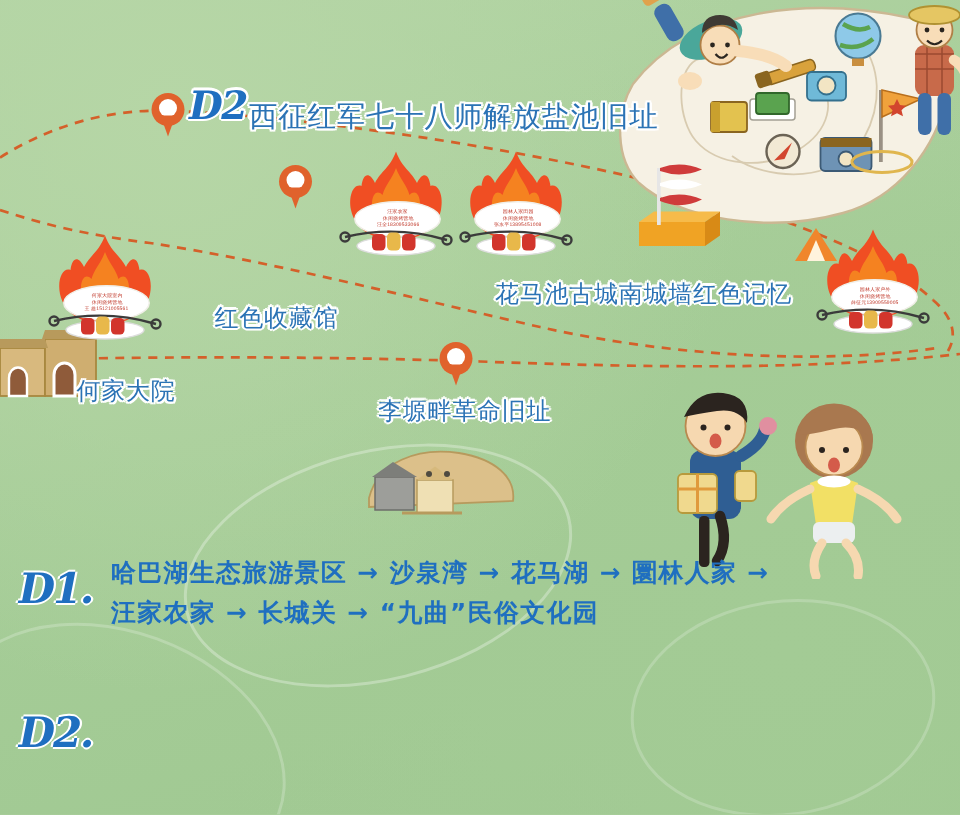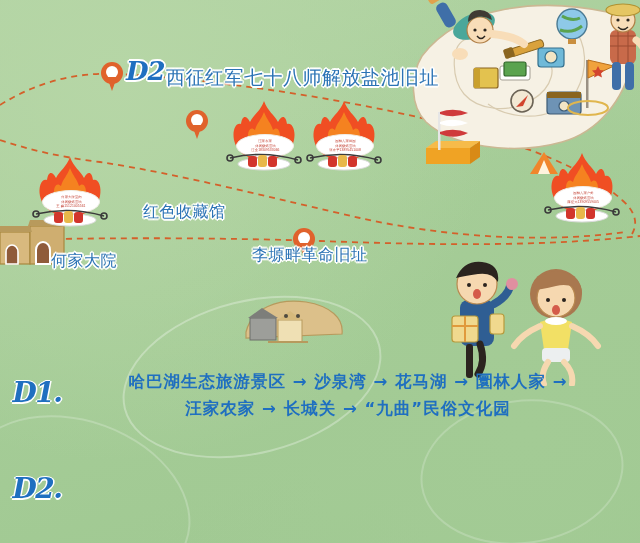--- a/index.html
+++ b/index.html
@@ -90,21 +90,21 @@
   
   .itinerary{position:absolute;left:0;top:360px;width:640px;}
   .row{position:relative;display:flex;align-items:flex-start;margin-bottom:18px;}
   .row .tag{
     width:74px;flex:0 0 74px;text-align:center;
     color:#1f6fc0;font-size:28px;font-weight:bold;font-style:italic;
     font-family:"DejaVu Serif","Liberation Serif",serif;letter-spacing:-1.5px;
     text-shadow:1.5px 0 0 #fff,-1.5px 0 0 #fff,0 1.5px 0 #fff,0 -1.5px 0 #fff;
     padding-top:16px;
   }
-  .row .lines{flex:1;padding-right:18px;text-align:center;}
+  .row .lines{flex:1;padding-right:18px;}
   .rline{
     color:#1f6fc0;font-size:16.5px;line-height:27px;font-weight:bold;
     font-family:"DejaVu Sans","Liberation Sans",sans-serif;
     letter-spacing:1px;white-space:nowrap;
   }
   .r1{padding-top:8px;}
   .d2row{margin-top:34px;}
 
   
   .illus{position:absolute;}
@@ -384,24 +384,25 @@
       <rect x="42" y="8" width="9" height="11" rx="3" fill="#d2352c"></rect>
     </svg>
   </div>
 
   <div class="dlabel" style="left:126px;top:56px;font-size:26px;">D2.</div>
 
   <div class="maplabel" style="left:166px;top:65px;font-size:19px;letter-spacing:.5px;">西征红军七十八师解放盐池旧址</div>
 
   <div class="maplabel" style="left:143px;top:170px;font-size:16px;letter-spacing:.5px;margin-top:32px;">红色收藏馆</div>
 
+  <div class="maplabel" style="left:330px;top:186px;font-size:16px;letter-spacing:.5px;">花马池古城南城墙红色记忆</div>
 
   <div class="maplabel" style="left:51px;top:251px;font-size:16px;letter-spacing:.5px;">何家大院</div>
 
-  <div class="maplabel" style="left:252px;top:245px;font-size:16px;letter-spacing:.5px;">李塬畔革命旧址</div>
+  <div class="maplabel" style="left:252px;top:264px;font-size:16px;letter-spacing:.5px;">李塬畔革命旧址</div>
 
 
   <div class="itinerary">
 
     <div class="row">
       <div class="tag">D1.</div>
       <div class="lines">
         <div class="rline r1">哈巴湖生态旅游景区  →  沙泉湾  →  花马湖  →  圜林人家  →</div>
         <div class="rline">汪家农家  →  长城关  → “九曲”民俗文化园</div>
       </div>

